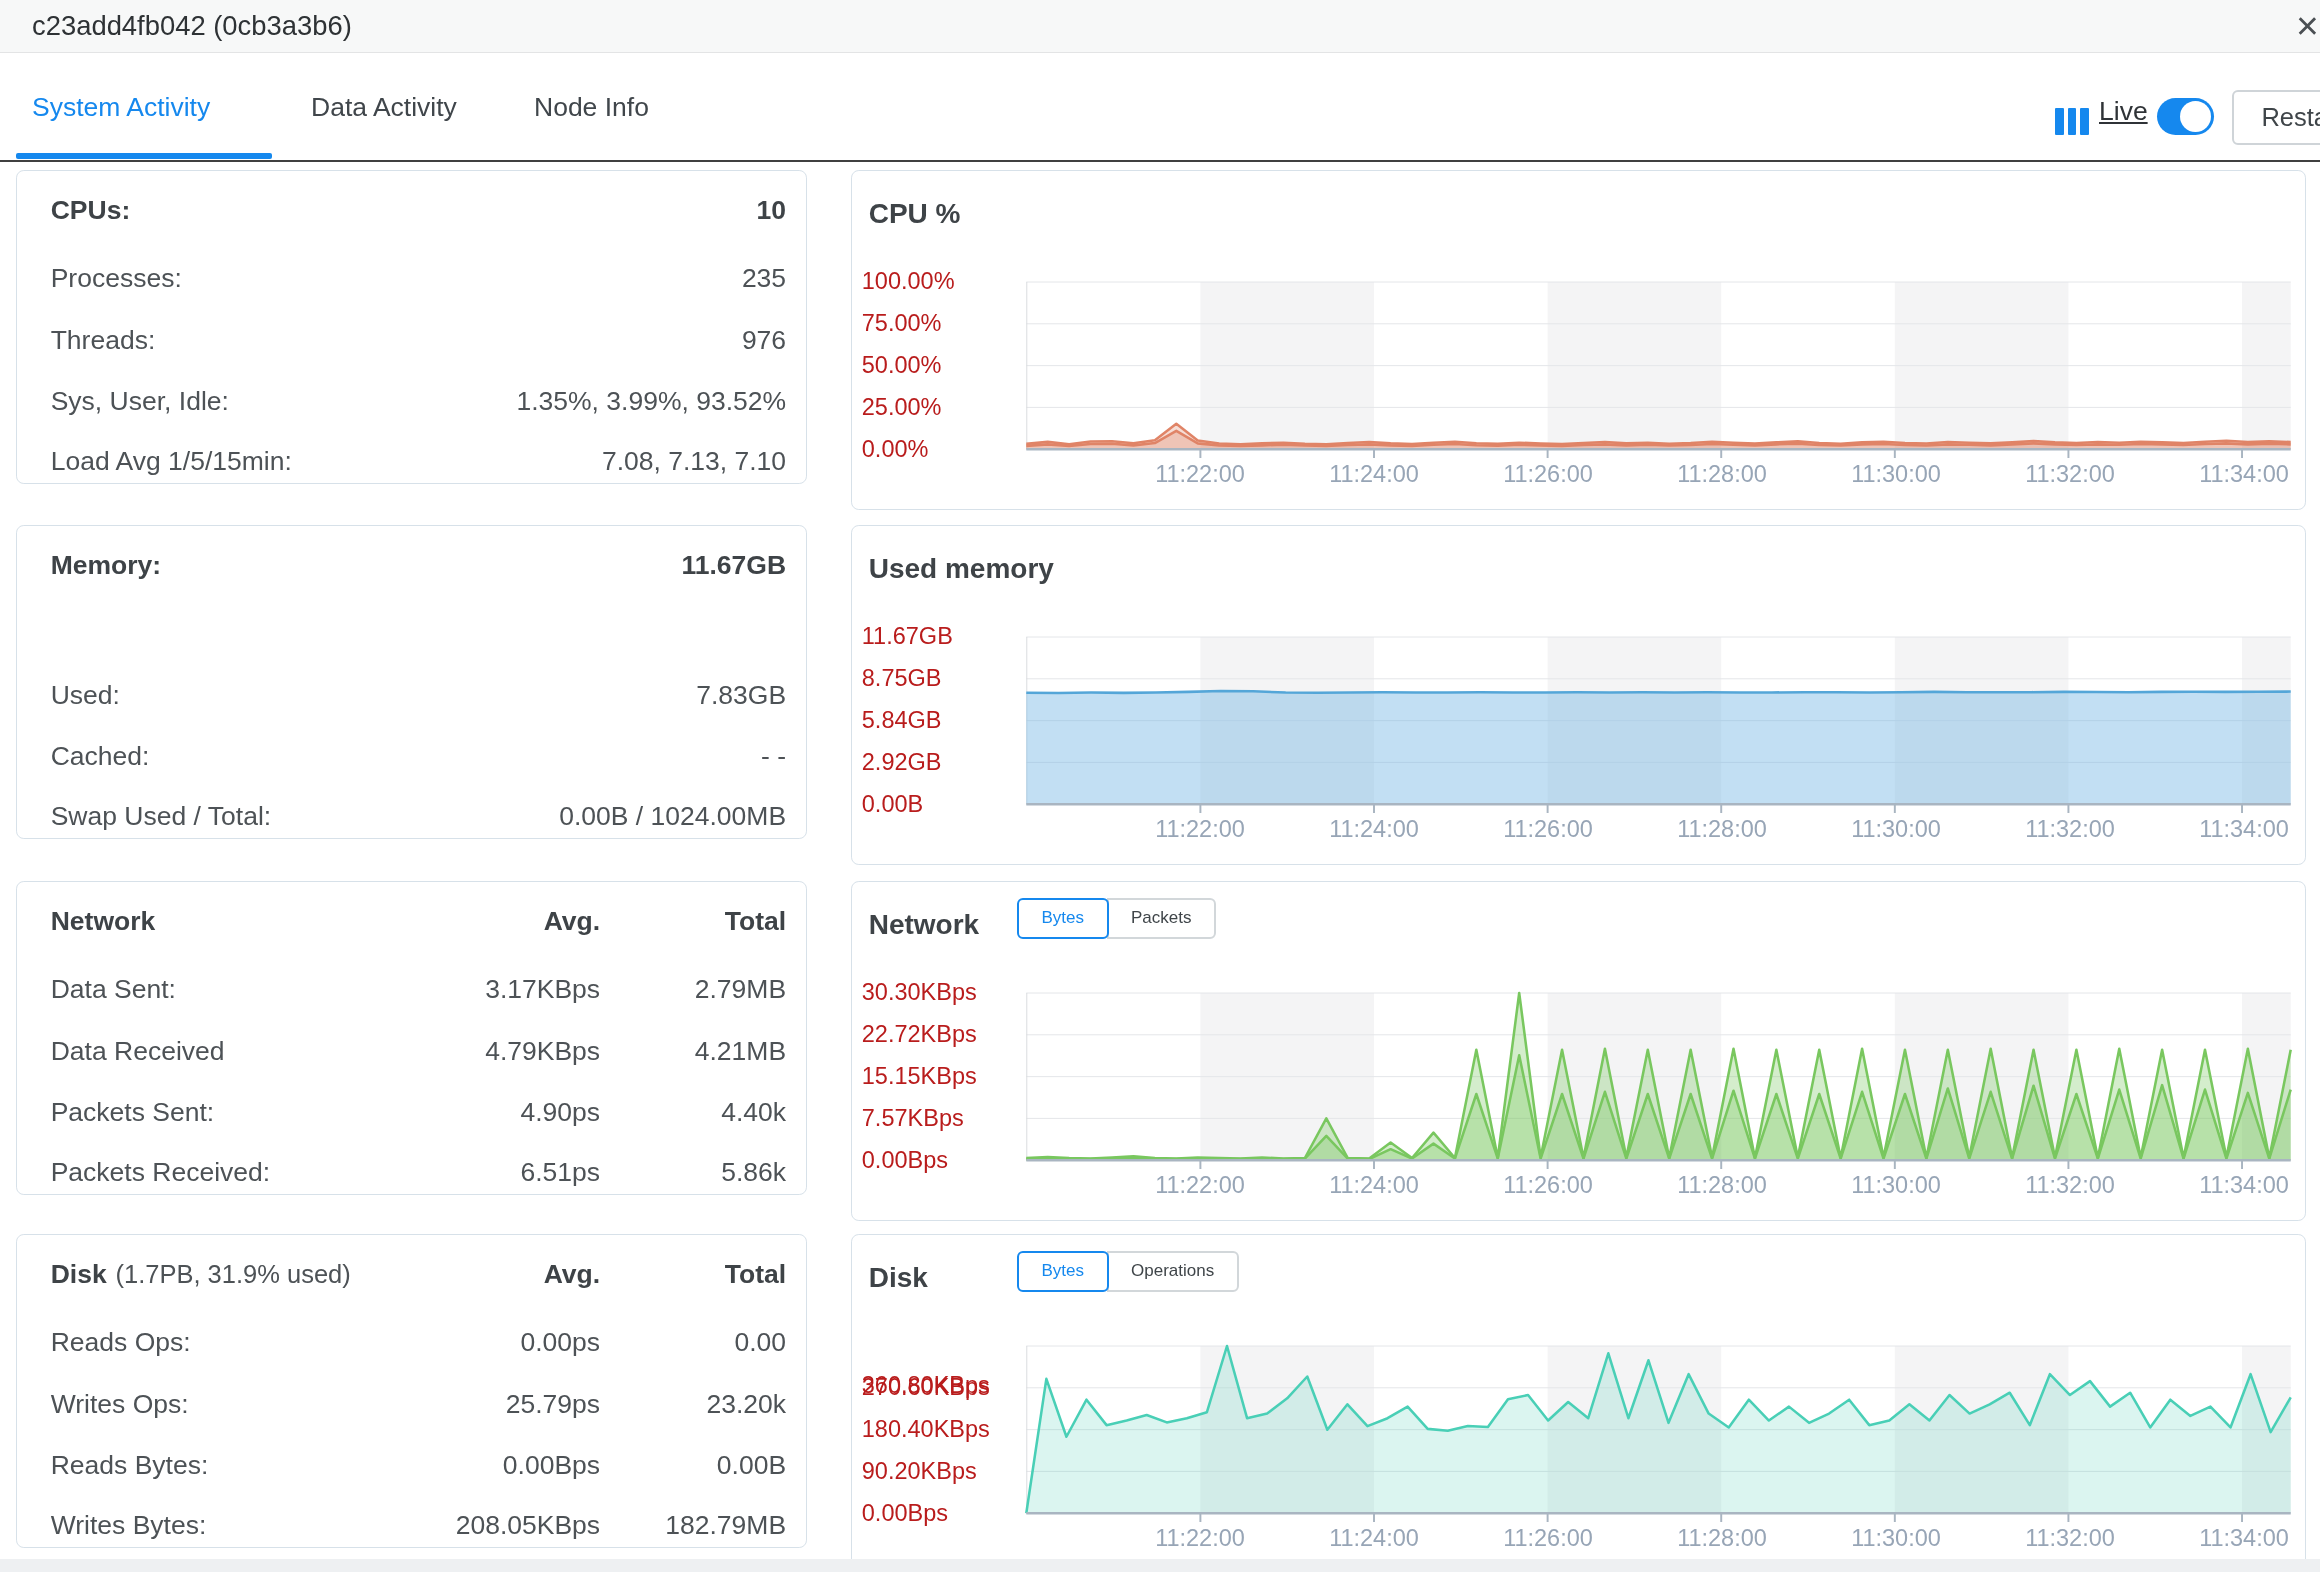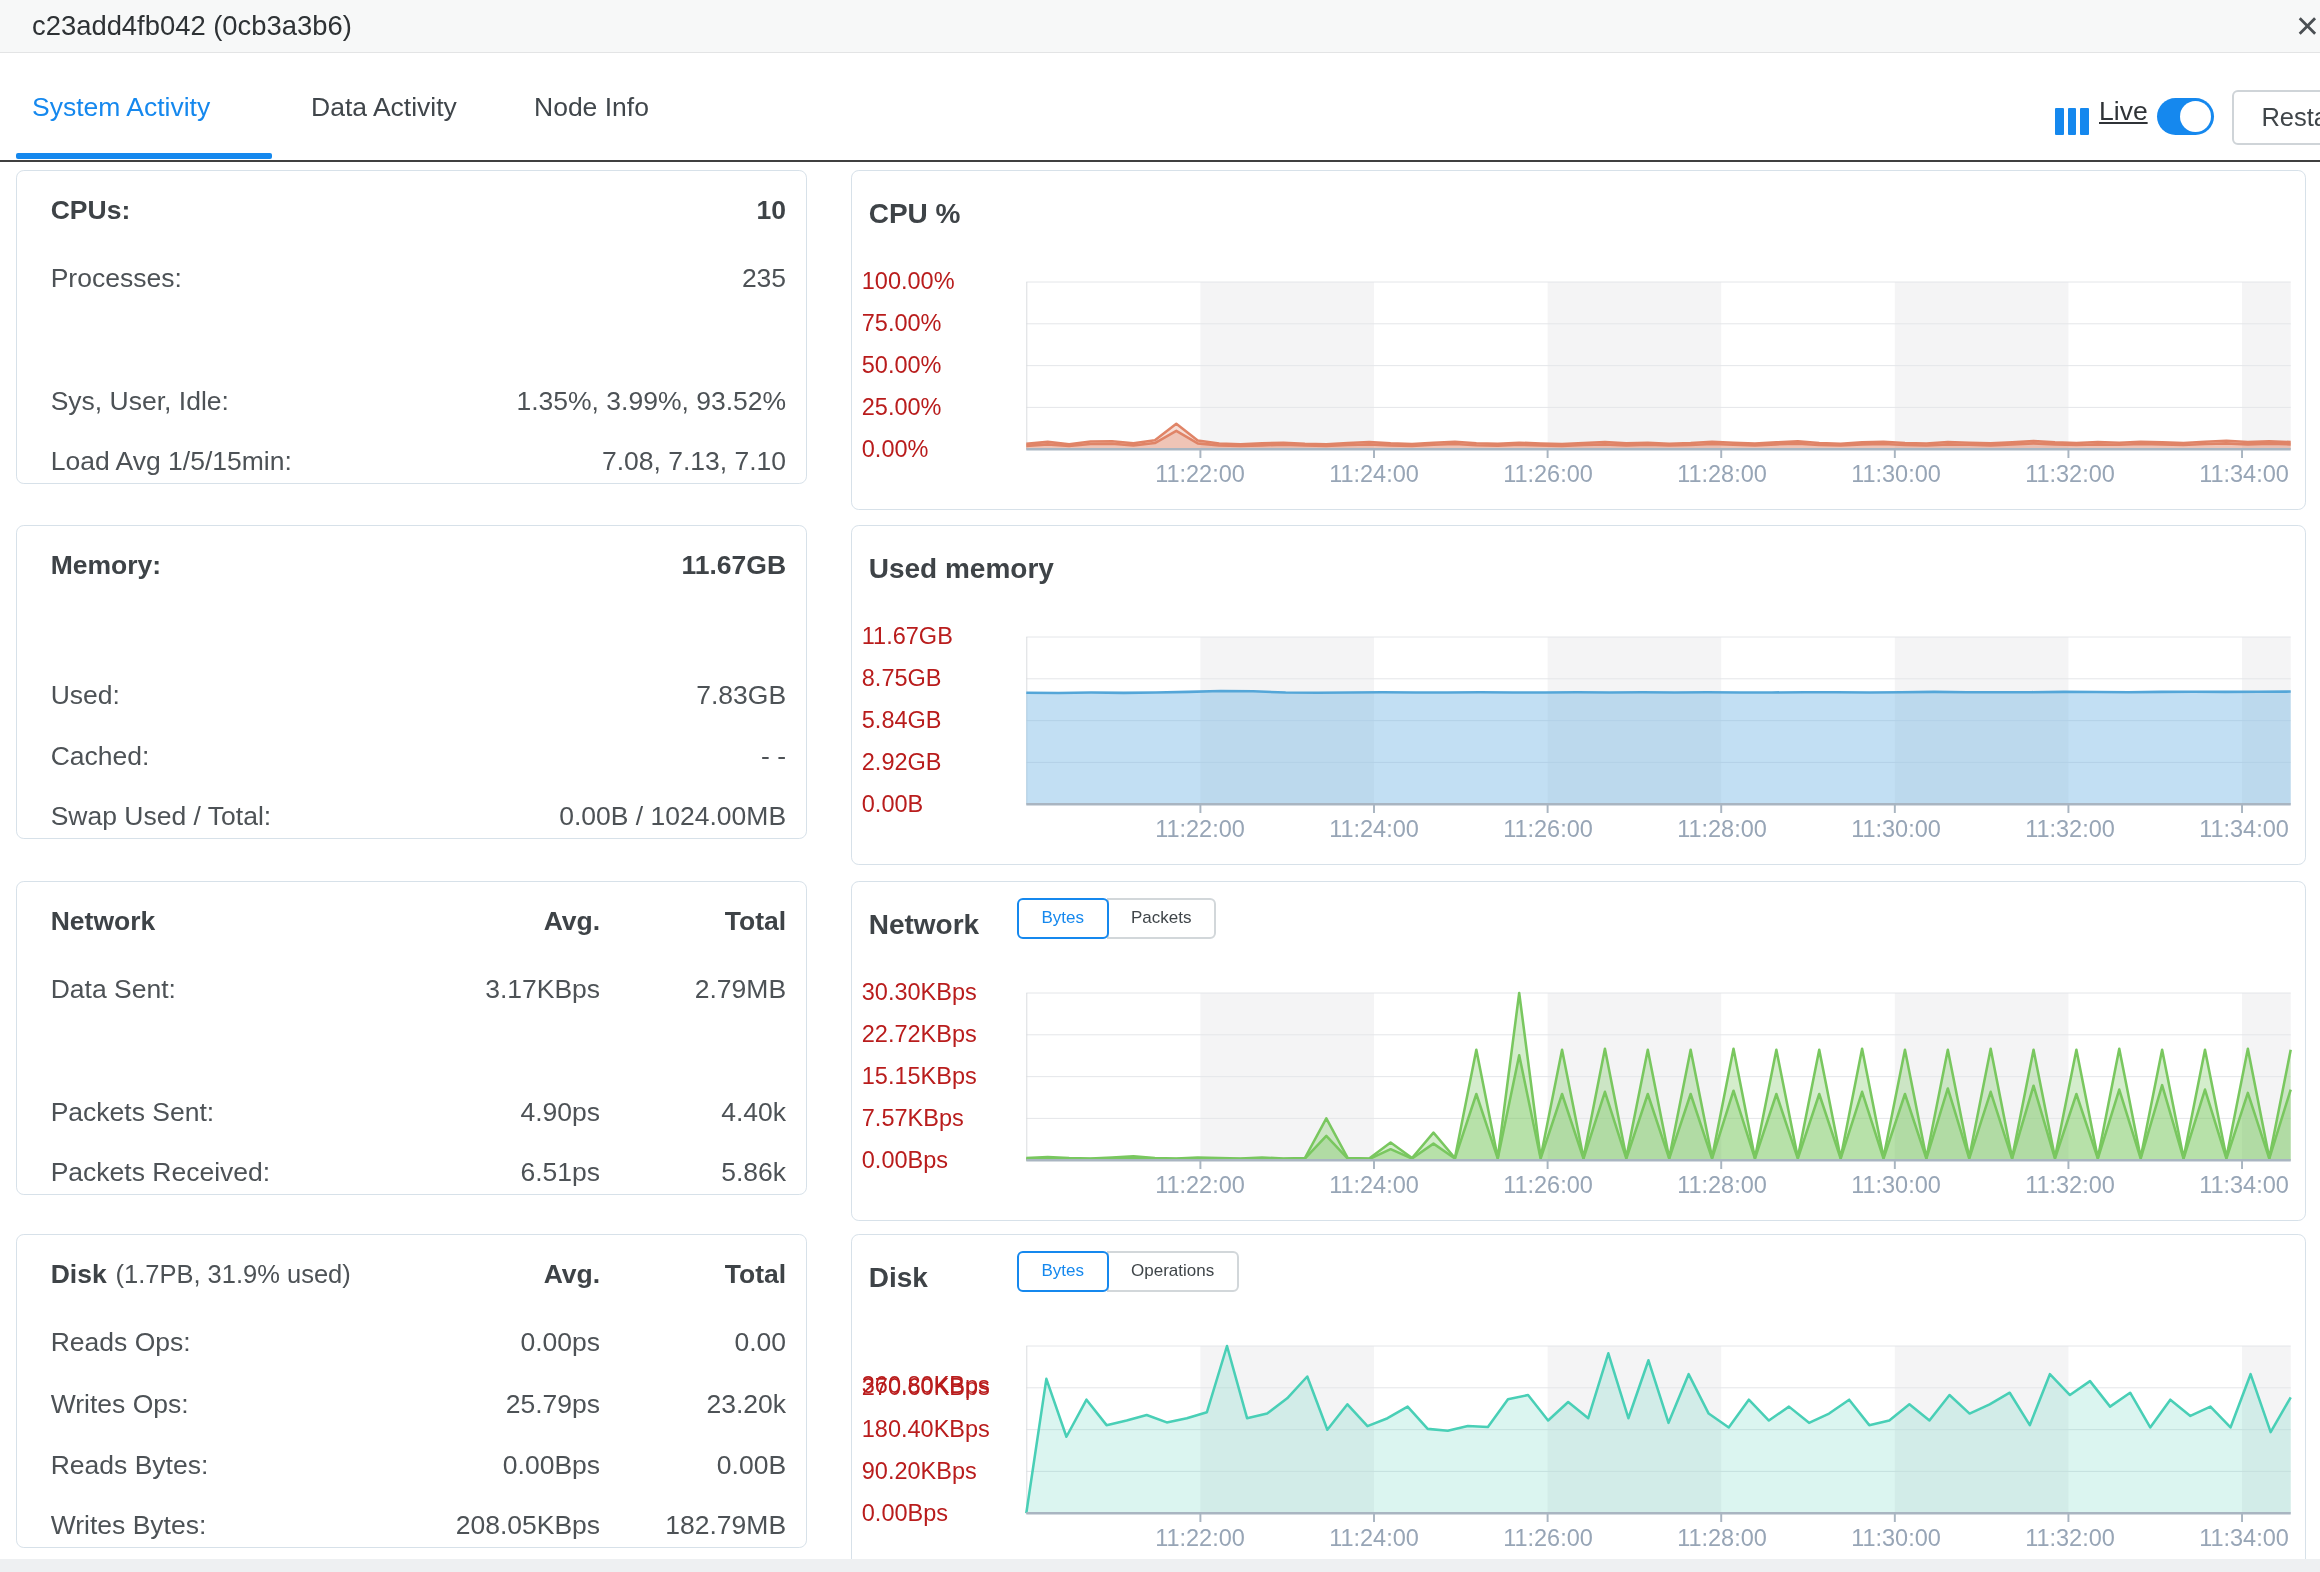--- a/index.html
+++ b/index.html
@@ -80,20 +80,24 @@
   </div>
 
   <div class="card c-l row1">
     <div class="srow t0">
         <span class="lbl b">CPUs:</span>
         <span class="val b">10</span>
       </div>
     <div class="srow t1">
         <span class="lbl">Processes:</span>
         <span class="val">235</span>
+      </div>
+    <div class="srow t2">
+        <span class="lbl">Threads:</span>
+        <span class="val">976</span>
       </div>
     <div class="srow t3">
         <span class="lbl">Sys, User, Idle:</span>
         <span class="val">1.35%, 3.99%, 93.52%</span>
       </div>
     <div class="srow t4">
         <span class="lbl">Load Avg 1/5/15min:</span>
         <span class="val">7.08, 7.13, 7.10</span>
       </div>
   </div>
@@ -202,20 +206,25 @@
   <div class="card c-l row3">
     <div class="srow t0">
         <span class="lbl b">Network</span>
         <span class="avg b">Avg.</span>
         <span class="tot b">Total</span>
       </div>
     <div class="srow t1">
         <span class="lbl">Data Sent:</span>
         <span class="avg">3.17KBps</span>
         <span class="tot">2.79MB</span>
+      </div>
+    <div class="srow t2">
+        <span class="lbl">Data Received</span>
+        <span class="avg">4.79KBps</span>
+        <span class="tot">4.21MB</span>
       </div>
     <div class="srow t3">
         <span class="lbl">Packets Sent:</span>
         <span class="avg">4.90ps</span>
         <span class="tot">4.40k</span>
       </div>
     <div class="srow t4">
         <span class="lbl">Packets Received:</span>
         <span class="avg">6.51ps</span>
         <span class="tot">5.86k</span>

